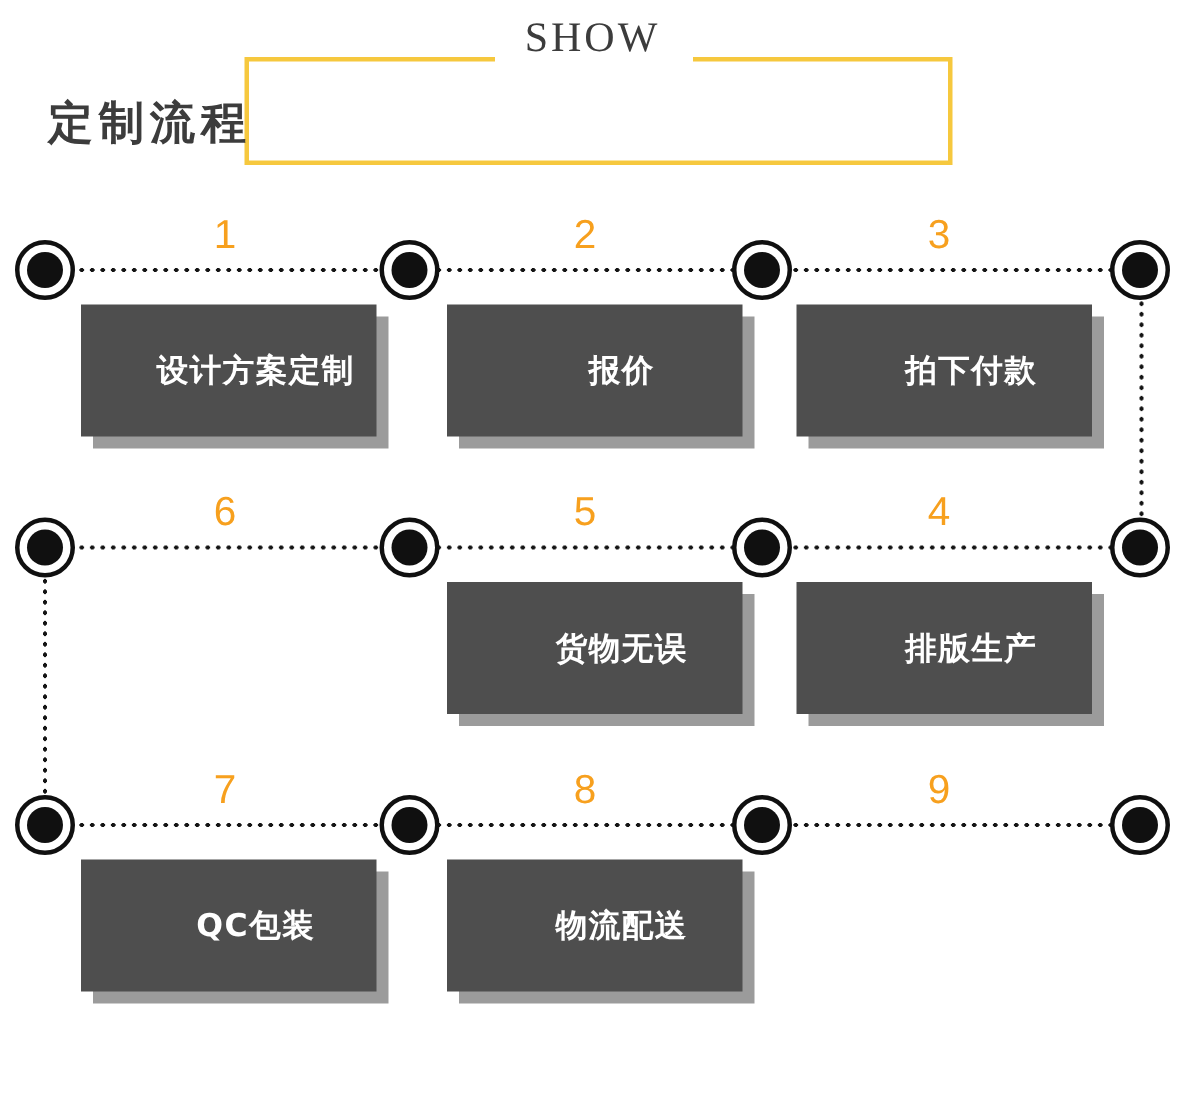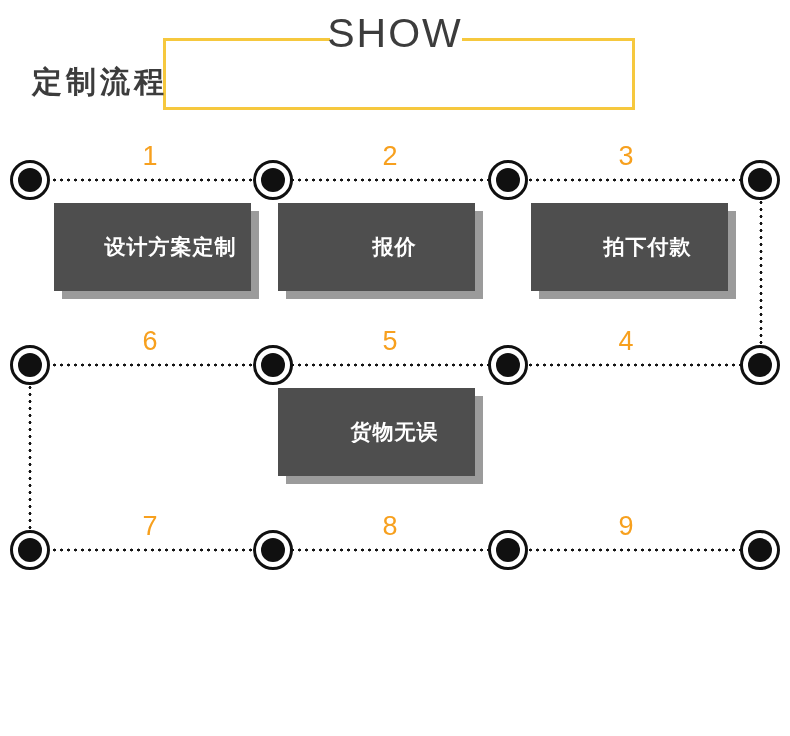--- a/index.html
+++ b/index.html
@@ -24,25 +24,25 @@
     height: 72px;
     box-sizing: border-box;
     border: 3px solid #f6c83e;
   }
   #header-title-en {
     position: absolute;
     left: 0;
     top: 10px;
     width: 790px;
     text-align: center;
-    font-size: 41px;
+    font-size: 28px;
     font-weight: 400;
     letter-spacing: 2px;
     color: #3c3c3c;
-    font-family: Liberation Sans, sans-serif;
+    font-family: Liberation Serif, serif;
   }
   
   .header-mask {
     position: absolute;
     top: 34px;
     height: 12px;
     background: #ffffff;
   }
   #header-mask-left  { left: 330px; width: 132px; }
   #header-title-cn {
@@ -174,21 +174,21 @@
     font-size: 21px;
     font-weight: 700;
     letter-spacing: 1px;
     line-height: 26px;
     text-align: center;
     font-family: "DejaVu Sans", "Liberation Sans", sans-serif;
     white-space: pre-line;
     margin-left: 36px;
   }
   .card-a { left: 54px;  }
-  .card-b { left: 278px; }
+  .card-b { left: 298px; }
   .card-c { left: 531px; padding-left: 36px; }
 
   
   #row-1 { top: 140px; }
   #row-2 { top: 325px; }
   #row-3 { top: 510px; }
 </style>
 </head>
 <body>
 
@@ -247,29 +247,47 @@
     <div class="step-num num-a">6</div>
     <div class="step-num num-b">5</div>
     <div class="step-num num-c">4</div>
 
     <div class="card card-b">
       <div class="card-shadow"></div>
       <div class="card-face">
         <span class="card-label">货物无误</span>
       </div>
     </div>
+    <div class="card card-c">
+      <div class="card-shadow"></div>
+      <div class="card-face">
+        <span class="card-label">排版生产</span>
+      </div>
+    </div>
   </div>
 
   <div id="row-3" class="flow-row">
     <div class="rail"></div>
 
     <div class="node node-0"></div>
     <div class="node node-1"></div>
     <div class="node node-2"></div>
     <div class="node node-3"></div>
 
     <div class="step-num num-a">7</div>
     <div class="step-num num-b">8</div>
     <div class="step-num num-c">9</div>
 
+    <div class="card card-a">
+      <div class="card-shadow"></div>
+      <div class="card-face">
+        <span class="card-label">QC包装</span>
+      </div>
+    </div>
+    <div class="card card-b">
+      <div class="card-shadow"></div>
+      <div class="card-face">
+        <span class="card-label">物流配送</span>
+      </div>
+    </div>
   </div>
 
 </div>
 
 </body></html>

